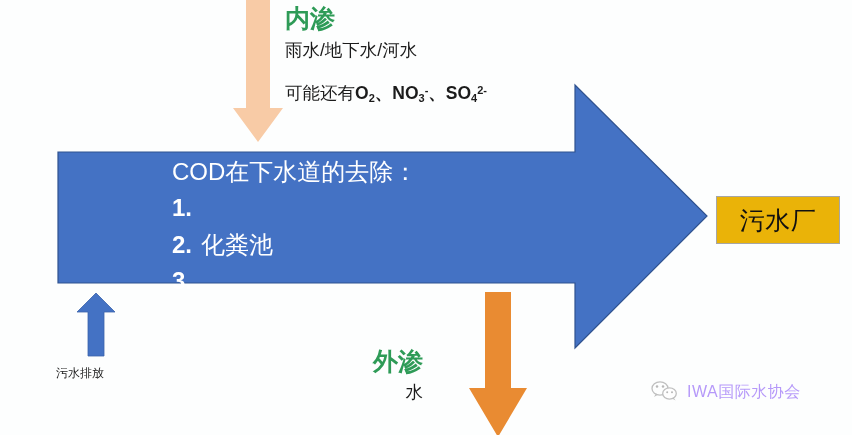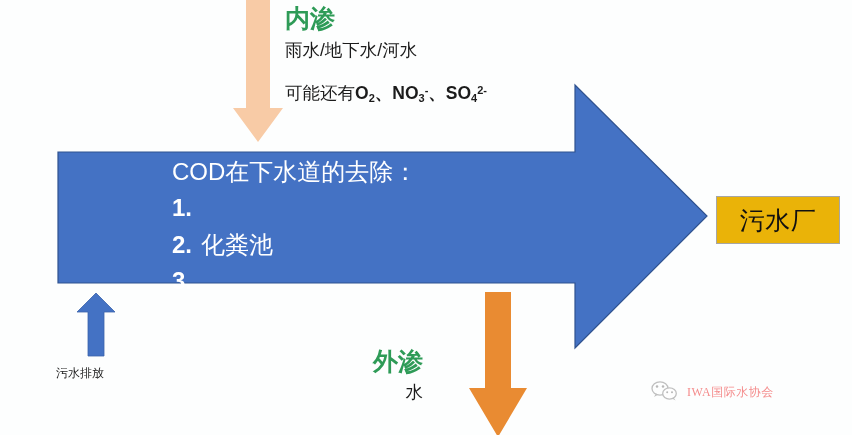--- a/index.html
+++ b/index.html
@@ -115,25 +115,24 @@
   
   #watermark {
     left: 650px;
     top: 380px;
     display: flex;
     align-items: center;
     gap: 7px;
     opacity: 0.62;
   }
   #watermark .wm-text {
-    font-size: 12px;
-    color: #ef4444;
+    font-size: 16px;
+    color: #8b5cf6;
     letter-spacing: 0.5px;
     white-space: nowrap;
-    font-family: Liberation Serif, serif;
   }
 </style>
 </head>
 <body>
 
 <div id="stage">
 
   <svg id="shapes" viewBox="0 0 852 435">
 
     <g>

